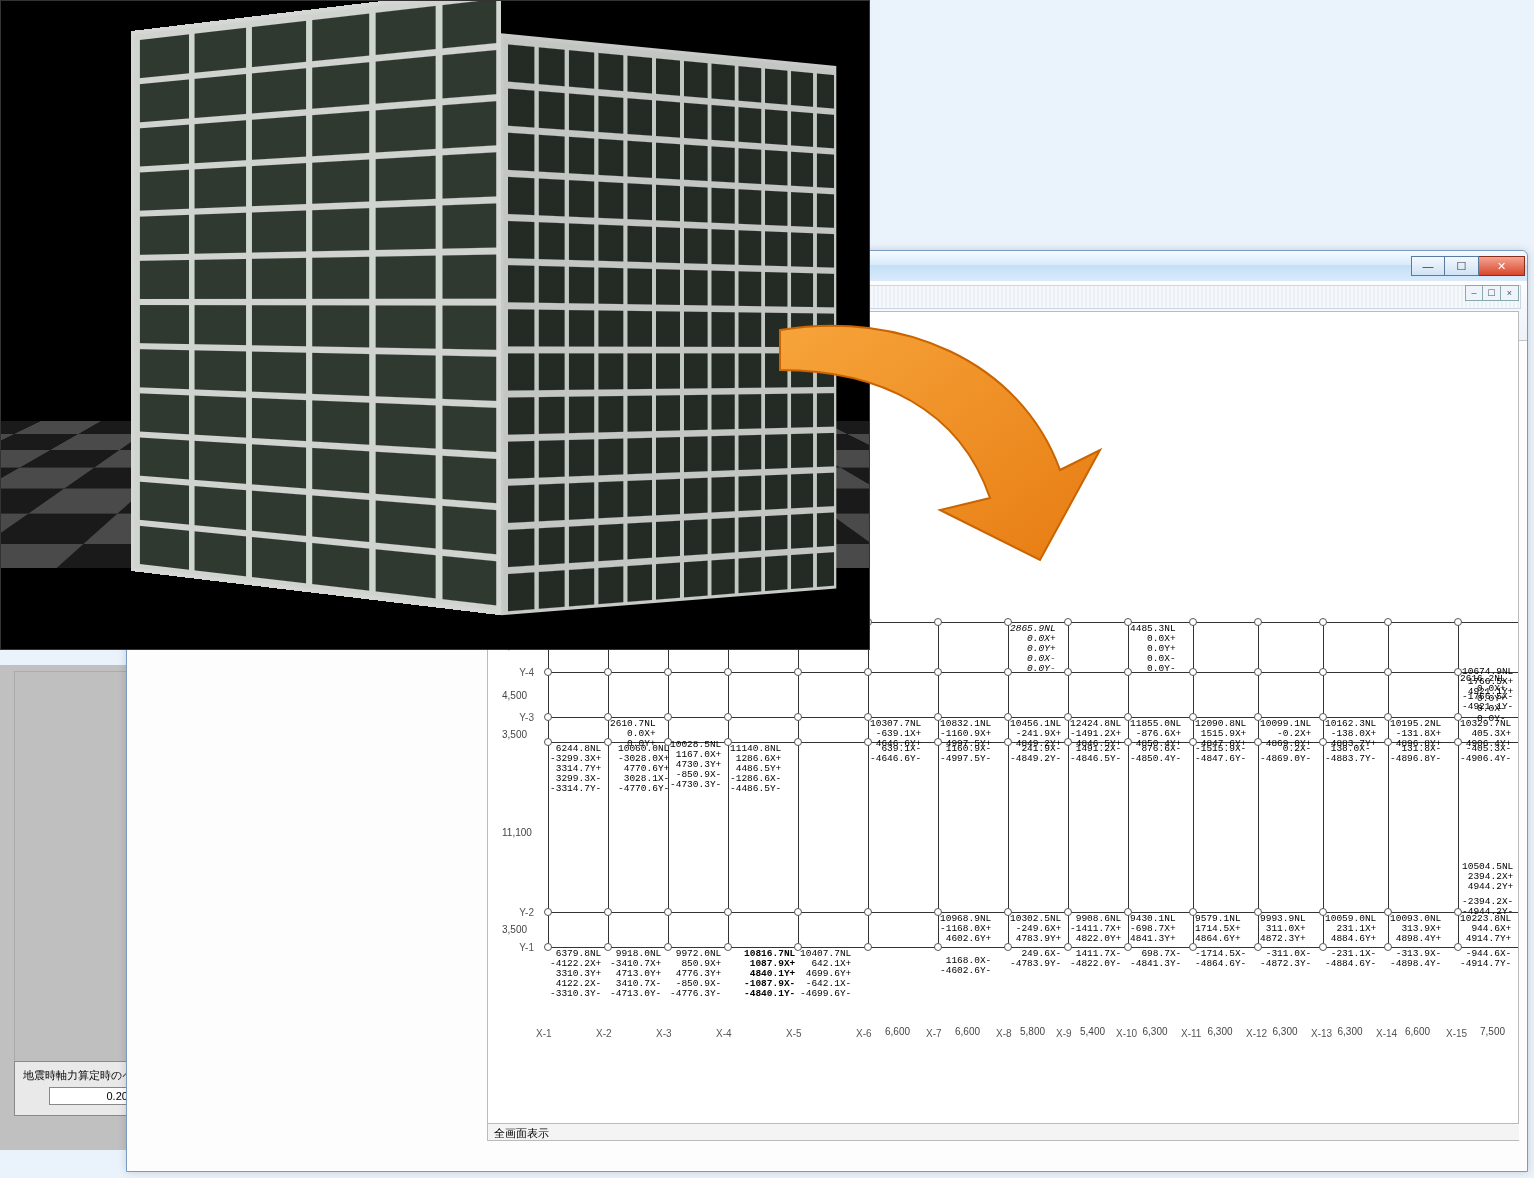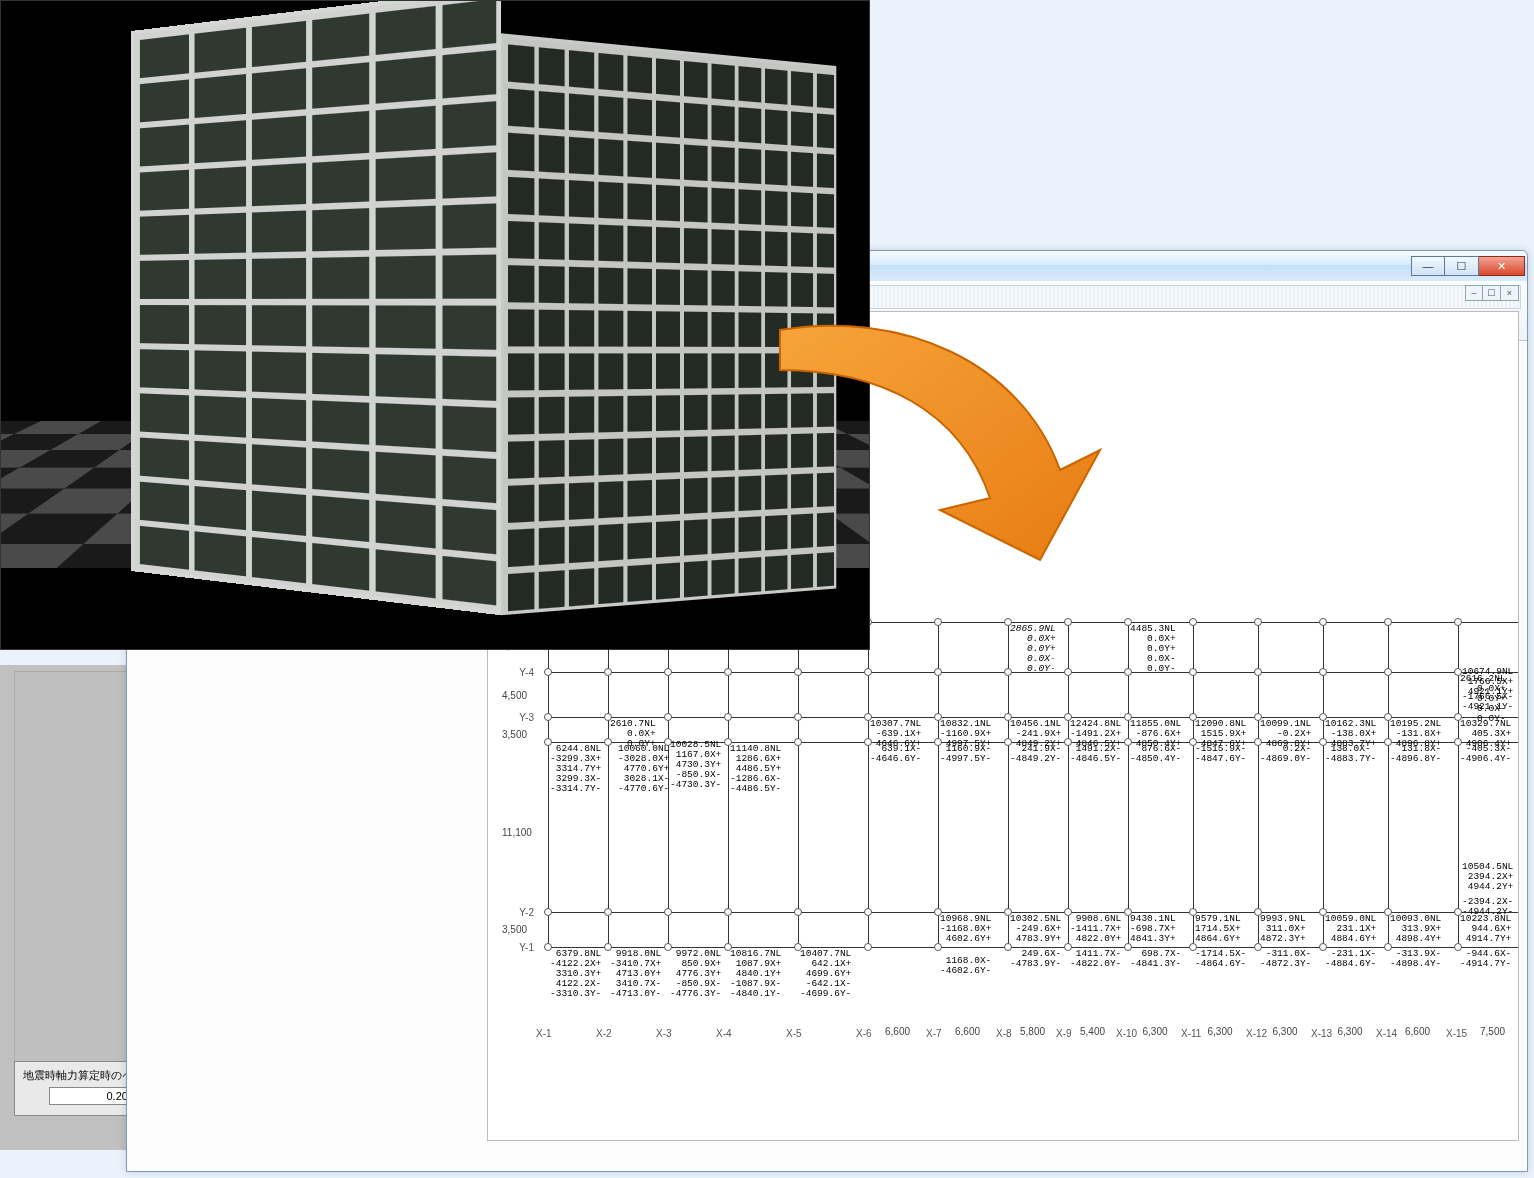--- a/index.html
+++ b/index.html
@@ -497,21 +497,21 @@
           <div class="valblock" style="left: 62px; top: 327px;">9918.0NL
 -3410.7X+
 4713.0Y+
 3410.7X-
 -4713.0Y-</div>
           <div class="valblock" style="left: 122px; top: 327px;">9972.0NL
 850.9X+
 4776.3Y+
 -850.9X-
 -4776.3Y-</div>
-          <div class="valblock" style="left: 182px; top: 327px;">10816.7NL
+          <div class="valblock" style="left: 196px; top: 327px; font-weight: bold;">10816.7NL
 1087.9X+
 4840.1Y+
 -1087.9X-
 -4840.1Y-</div>
           <div class="valblock" style="left: 252px; top: 327px;">10407.7NL
 642.1X+
 4699.6Y+
 -642.1X-
 -4699.6Y-</div>
           <div class="valblock" style="left: 392px; top: 334px;">1168.0X-
@@ -531,20 +531,21 @@
           <div class="valblock" style="left: 842px; top: 327px;">-313.9X-
 -4898.4Y-</div>
           <div class="valblock" style="left: 912px; top: 327px;">-944.6X-
 -4914.7Y-</div>
           <div class="valblock" style="left: 914px; top: 275px;">-2394.2X-
 -4944.2Y-</div>
         </div>
     </div>
   </div>
 
+  <div class="status-top">全画面表示</div>
 </div>
 
 <div class="left-panel">
   <div class="left-inner"></div>
   <div class="coef-box">
     <label>地震時軸力算定時のペースシア係数</label>
     <input type="text" value="0.200" style="">
   </div>
   <span class="collapse-handle">-&gt;</span>
 </div>

